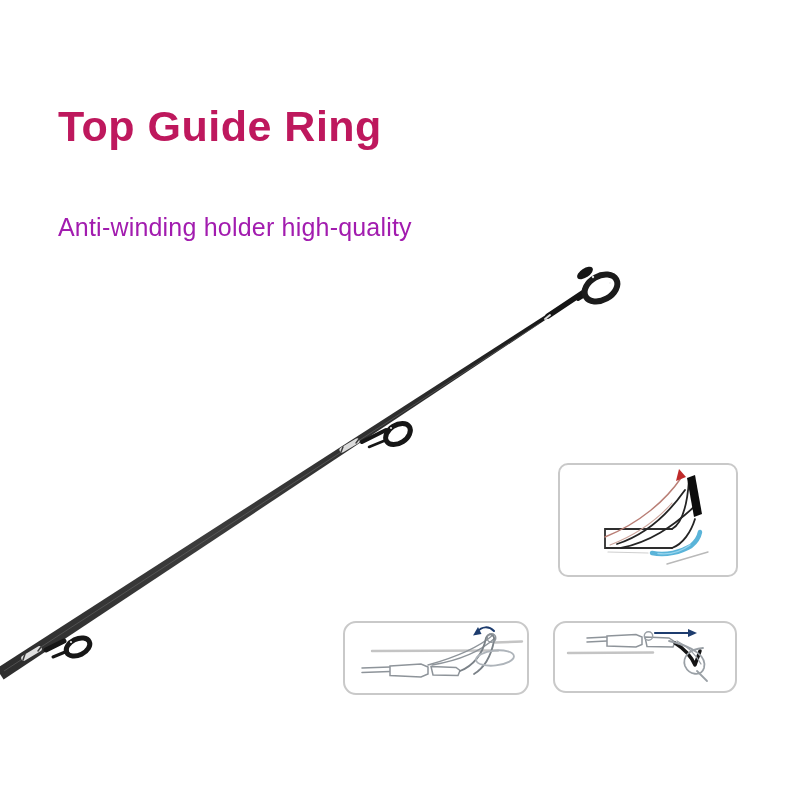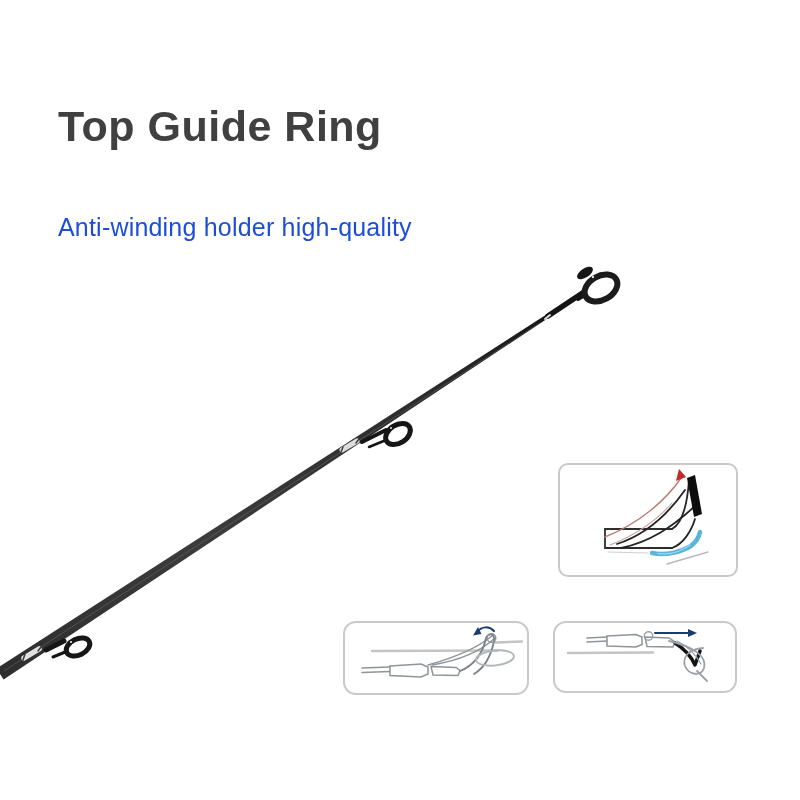--- a/index.html
+++ b/index.html
@@ -2,25 +2,25 @@
 <html><head>
 <meta charset="utf-8">
 <style>
   html,body{margin:0;padding:0;background:#fff;}
   .canvas{
     position:relative;width:800px;height:800px;background:#ffffff;overflow:hidden;
     font-family:"Liberation Sans", sans-serif;
   }
   .title{
     position:absolute;left:58px;top:102px;margin:0;
-    font-size:43px;font-weight:700;color:#404040;letter-spacing:0.5px;
+    font-size:43px;font-weight:700;color:#be185d;letter-spacing:0.5px;
   }
   .subtitle{
     position:absolute;left:58px;top:186px;
-    font-size:25px;line-height:33px;color:#1d4ed8;font-weight:400;letter-spacing:0.2px;
+    font-size:25px;line-height:33px;color:#a21caf;font-weight:400;letter-spacing:0.2px;
   }
   .subtitle span{display:block;}
   .rod-svg{position:absolute;left:0;top:0;width:800px;height:800px;}
   .inset{
     position:absolute;background:#fff;border:2px solid #c9c9c9;box-sizing:border-box;
   }
   .inset svg{display:block;width:100%;height:100%;}
   .inset-a{left:558px;top:463px;width:180px;height:114px;border-radius:10px;}
   .inset-b{left:343px;top:621px;width:186px;height:74px;border-radius:13px;}
   .inset-c{left:553px;top:621px;width:184px;height:72px;border-radius:13px;}

